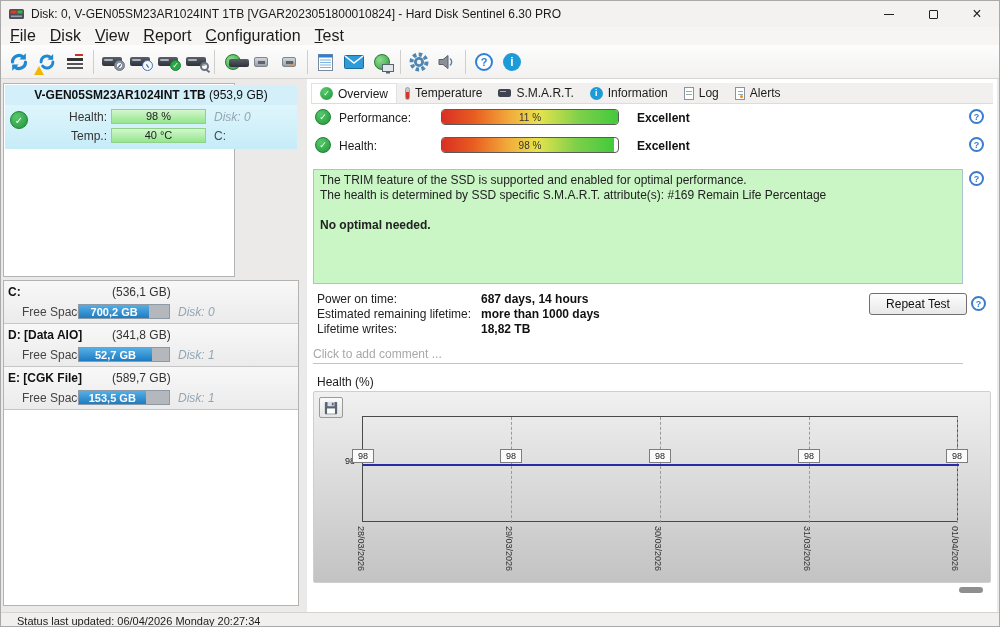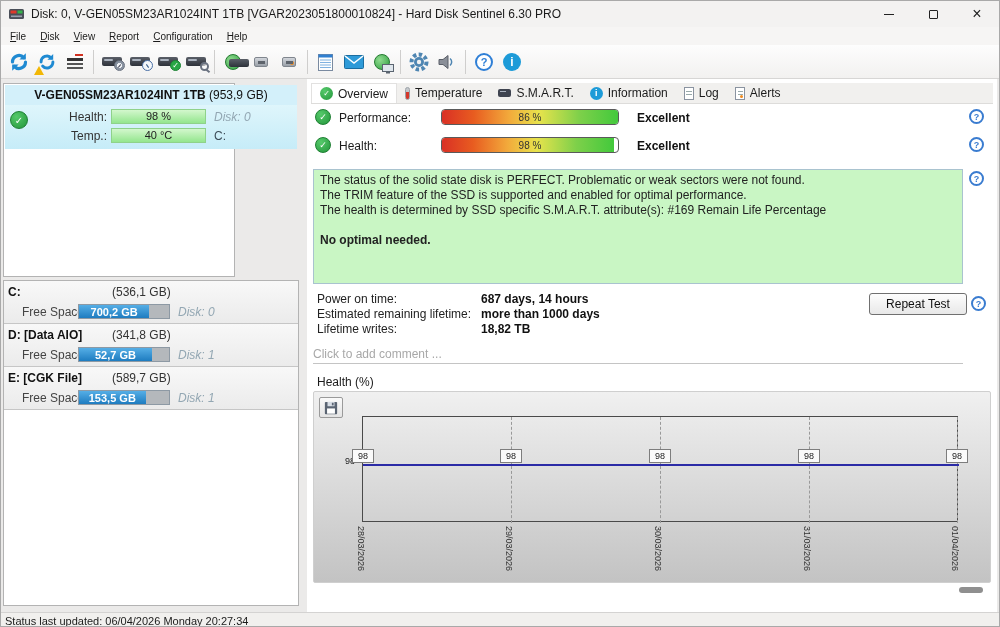--- a/index.html
+++ b/index.html
@@ -11,21 +11,21 @@
   .app-icon { margin:0 6px 0 8px; display:flex; }
   .title-text { font-size:12px; color:#1b1b1b; white-space:nowrap; }
   .win-controls { position:absolute; right:0; top:0; height:26px; display:flex; }
   .win-btn { width:44px; height:26px; display:flex; align-items:center; justify-content:center; }
   .glyph-min { width:10px; height:1px; background:#222; }
   .glyph-max { width:9px; height:9px; border:1px solid #222; border-radius:1px; }
   .glyph-close::after { content:"×"; font-size:16px; color:#222; line-height:1; }
 
   
   .menubar { position:absolute; left:0; top:26px; width:100%; height:18px; background:#f6f5f4; display:flex; align-items:center; padding-left:2px; }
-  .menu-item { display:inline-block; font-size:10px; color:#1b1b1b; padding:1px 7px; }
+  .menu-item { display:inline-block; font-size:16px; color:#1b1b1b; padding:1px 7px; }
   .menu-item::first-letter { text-decoration:underline; }
 
   
   .toolbar { position:absolute; left:0; top:44px; width:100%; height:34px; background:linear-gradient(#fdfdfd,#f2f1f0); border-bottom:1px solid #d7d6d5; display:flex; align-items:center; padding-left:4px; }
   .tbtn { width:28px; height:28px; display:flex; align-items:center; justify-content:center; position:relative; }
   .tsep { width:1px; height:24px; background:#cfcecd; margin:0 4px; }
   .hd { width:20px; height:9px; background:linear-gradient(#5a5f68,#2e323a); border-radius:2px; position:relative; }
   .hd::before { content:""; position:absolute; left:2px; top:2px; width:9px; height:2px; background:#aab2be; border-radius:1px; }
   .badge { position:absolute; right:-3px; bottom:-5px; width:11px; height:11px; border-radius:50%; display:flex; align-items:center; justify-content:center; }
   .badge-gauge { background:radial-gradient(circle,#eef1f5 40%,#8892a0 42%); border:1px solid #6a7280; }
@@ -114,21 +114,21 @@
   .plot { position:absolute; left:48px; top:24px; width:596px; height:106px; border:1px solid #4a4a4a; }
   .gridline { position:absolute; top:0; width:0; height:106px; border-left:1px dashed #999; }
   .hline { position:absolute; left:0; width:596px; height:2px; background:#2b2ba6; top:47px; }
   .pt-label { position:absolute; top:57px; width:22px; height:14px; background:#fafafa; border:1px solid #7d7d7d; font-size:9px; color:#222; display:flex; align-items:center; justify-content:center; }
   .ytick { position:absolute; left:31px; top:64px; font-size:9px; color:#222; }
   .xdate { position:absolute; top:134px; writing-mode:vertical-rl; text-orientation:mixed; font-size:9px; color:#333; white-space:nowrap; }
   .hscroll-thumb { position:absolute; left:652px; top:508px; width:24px; height:6px; background:#8f8f8f; border-radius:3px; }
 
   
   .statusbar { position:absolute; left:0; top:611px; width:100%; height:16px; background:#f1f0ee; border-top:1px solid #d4d3d2; display:flex; align-items:center; }
-  .statusbar span { font-size:11px; color:#1b1b1b; margin-left:4px; }
+  .statusbar span { font-size:11px; color:#1b1b1b; margin-left:16px; }
 
   svg { display:block; }
 </style>
 </head>
 <body>
 
 <div class="app">
 
   <div class="titlebar">
     <span class="app-icon">
@@ -152,21 +152,21 @@
         </div>
     </div>
   </div>
 
   <div class="menubar">
     <span class="menu-item">File</span>
     <span class="menu-item">Disk</span>
     <span class="menu-item">View</span>
     <span class="menu-item">Report</span>
     <span class="menu-item">Configuration</span>
-    <span class="menu-item">Help</span>
+    <span class="menu-item">Test</span>
   </div>
 
   <div class="toolbar">
     <div class="tbtn">
       <svg width="22" height="22" viewBox="0 0 22 22">
         <path d="M4.5 11a6.5 6.5 0 0 1 11.3-4.4" fill="none" stroke="#1f8ad2" stroke-width="3.2" stroke-linecap="round"></path>
         <path d="M17.8 2.2 L17.8 8.6 L11.4 8.6 Z" fill="#1f8ad2"></path>
         <path d="M17.5 11a6.5 6.5 0 0 1-11.3 4.4" fill="none" stroke="#1f8ad2" stroke-width="3.2" stroke-linecap="round"></path>
         <path d="M4.2 19.8 L4.2 13.4 L10.6 13.4 Z" fill="#1f8ad2"></path>
       </svg>
@@ -345,36 +345,35 @@
       <div class="tab">
           <span class="icon-alert-page"></span>
           <span>Alerts</span>
         </div>
     </div>
 
     <div class="status-row-check" style="left:8px; top:30px;"></div>
     <div class="meter-label" style="left:32px; top:32px;">Performance:</div>
     <div class="meter" style="left:134px; top:30px;">
       <div class="meter-fill" style="width: 100%;"></div>
-      <div class="meter-text">86 %</div>
+      <div class="meter-text">11 %</div>
     </div>
     <div class="rating" style="left:330px; top:32px;">Excellent</div>
     <div class="help-sm" style="left:662px; top:30px;"></div>
 
     <div class="status-row-check" style="left:8px; top:58px;"></div>
     <div class="meter-label" style="left:32px; top:60px;">Health:</div>
     <div class="meter" style="left:134px; top:58px;">
       <div class="meter-fill" style="width: 98%;"></div>
       <div class="meter-text">98 %</div>
     </div>
     <div class="rating" style="left:330px; top:60px;">Excellent</div>
     <div class="help-sm" style="left:662px; top:58px;"></div>
 
     <div class="status-box">
-      <div>The status of the solid state disk is PERFECT. Problematic or weak sectors were not found.</div>
       <div>The TRIM feature of the SSD is supported and enabled for optimal performance.</div>
       <div>The health is determined by SSD specific S.M.A.R.T. attribute(s):  #169 Remain Life Percentage</div>
       <div class="bold-line">No optimal needed.</div>
     </div>
     <div class="help-sm" style="left:662px; top:92px;"></div>
 
     <div class="stat-label" style="top:213px;">Power on time:</div>
     <div class="stat-value" style="top:213px;">687 days, 14 hours</div>
     <div class="stat-label" style="top:228px;">Estimated remaining lifetime:</div>
     <div class="stat-value" style="top:228px;">more than 1000 days</div>

